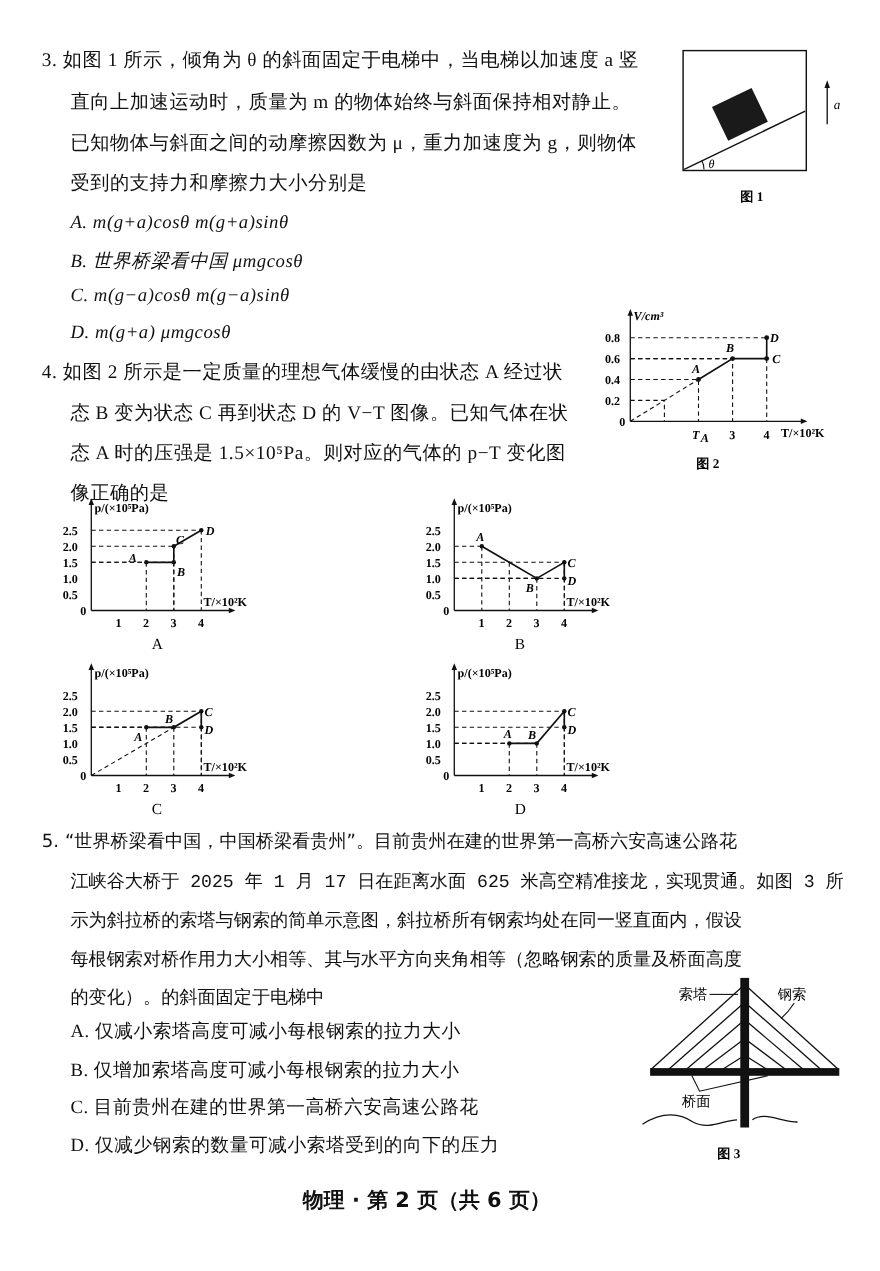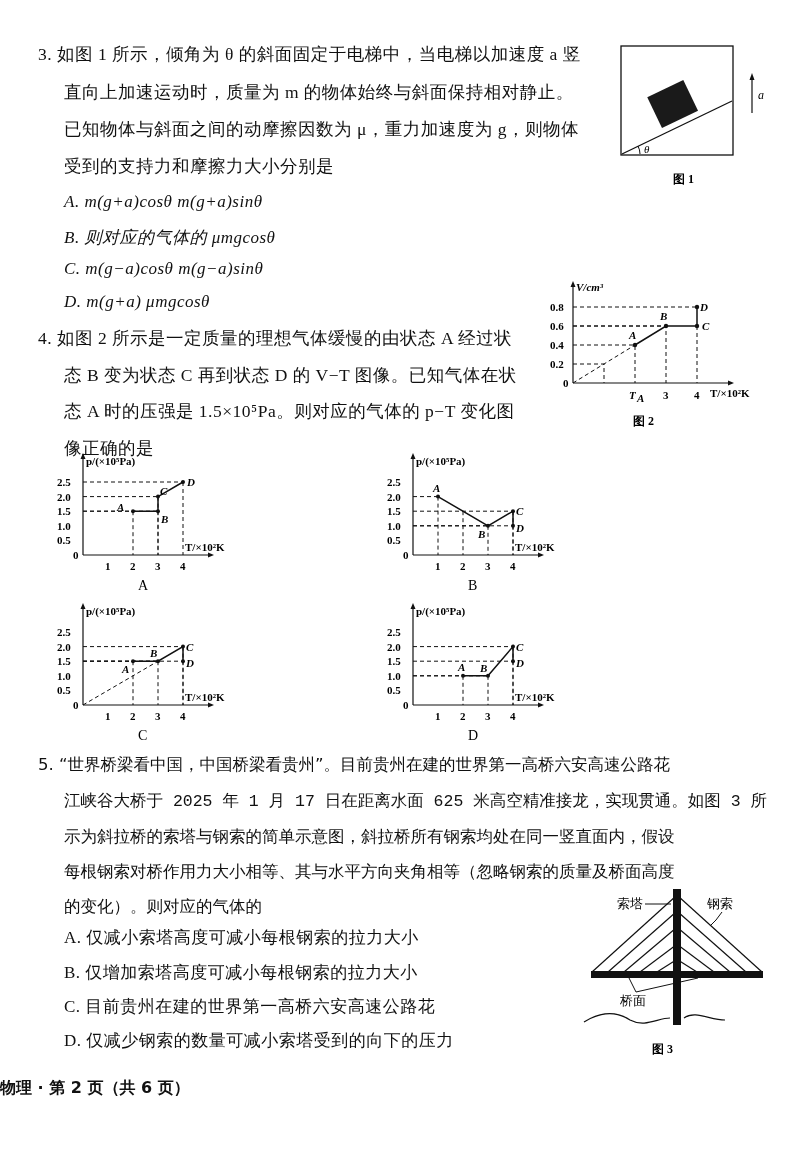--- a/index.html
+++ b/index.html
@@ -4,34 +4,34 @@
 <style>
   html, body { margin: 0; padding: 0; background: #ffffff; }
   body { width: 800px; height: 1155px; position: relative; overflow: hidden;
          font-family: "DejaVu Serif", "Liberation Serif", serif; color: #111; }
   .line { position: absolute; font-size: 17.5px; white-space: nowrap; letter-spacing: 0.5px; font-family: Liberation Serif, serif; }
   .q3 { left: 38px; }
   .ind { left: 64px; }
   .opt { left: 64px; font-size: 17px; }
   .math { font-style: italic; }
   .fig { position: absolute; }
-  .footer { position: absolute; left: 0; width: 776px; top: 1078px; font-size: 16px; font-weight: bold; font-family: "DejaVu Sans", sans-serif; }
+  .footer { position: absolute; left: 0; width: 776px; top: 1078px; text-align: center; font-size: 19px; font-weight: bold; font-family: "DejaVu Sans", sans-serif; }
   svg text { font-family: "Liberation Serif", serif; }
   .ax { font-size: 11px; font-weight: bold; }
   .it { font-style: italic; }
 </style>
 </head>
 <body>
 
 <div class="line q3" style="top:42px">3. 如图 1 所示，倾角为 θ 的斜面固定于电梯中，当电梯以加速度 a 竖</div>
 <div class="line ind" style="top:80px">直向上加速运动时，质量为 m 的物体始终与斜面保持相对静止。</div>
 <div class="line ind" style="top:117px">已知物体与斜面之间的动摩擦因数为 μ，重力加速度为 g，则物体</div>
 <div class="line ind" style="top:154px">受到的支持力和摩擦力大小分别是</div>
 <div class="line opt math" style="top:192px">A.  m(g+a)cosθ   m(g+a)sinθ</div>
-<div class="line opt math" style="top:226px">B.  则对应的气体的   μmgcosθ</div>
+<div class="line opt math" style="top:226px">B.  世界桥梁看中国   μmgcosθ</div>
 <div class="line opt math" style="top:259px">C.  m(g−a)cosθ   m(g−a)sinθ</div>
 <div class="line opt math" style="top:292px">D.  m(g+a)     μmgcosθ</div>
 
 <svg class="fig" style="left:600px;top:30px" width="200" height="170" viewBox="0 0 200 170">
   <rect x="21" y="16" width="112" height="109" fill="none" stroke="#111" stroke-width="1.3"></rect>
   <line x1="22" y1="124" x2="132" y2="71" stroke="#111" stroke-width="1.3"></line>
   <g transform="translate(62,98) rotate(-25.7)">
     <rect x="0" y="-34" width="40" height="34" fill="#1a1a1a"></rect>
   </g>
   <path d="M40,124 A18,18 0 0 0 38,116" fill="none" stroke="#111" stroke-width="1"></path>
@@ -226,21 +226,21 @@
     <text x="88" y="80.8" font-size="12" class="it ax">A</text>
     <text x="110" y="81.8" font-size="12" class="it ax">B</text>
     <text x="146" y="60.6" font-size="12" class="it ax">C</text>
     <text x="146" y="77.2" font-size="12" class="it ax">D</text>
   </svg>
 
 <div class="line q3" style="top:754px;font-family:'DejaVu Sans',sans-serif;font-size:16.5px;letter-spacing:0">5. “世界桥梁看中国，中国桥梁看贵州”。目前贵州在建的世界第一高桥六安高速公路花</div>
 <div class="line ind" style="top:790px;left:64px;font-family:Liberation Mono, monospace;font-size:16.5px;letter-spacing:0">江峡谷大桥于 2025 年 1 月 17 日在距离水面 625 米高空精准接龙，实现贯通。如图 3 所</div>
 <div class="line ind" style="top:826px;left:64px;font-family:Liberation Serif, serif;font-size:16.5px;letter-spacing:0">示为斜拉桥的索塔与钢索的简单示意图，斜拉桥所有钢索均处在同一竖直面内，假设</div>
 <div class="line ind" style="top:861px;left:64px;font-family:'DejaVu Sans',sans-serif;font-size:16.5px;letter-spacing:0">每根钢索对桥作用力大小相等、其与水平方向夹角相等（忽略钢索的质量及桥面高度</div>
-<div class="line ind" style="top:896px;left:64px;font-family:'DejaVu Sans',sans-serif;font-size:16.5px;letter-spacing:0">的变化）。则对应的气体的</div>
+<div class="line ind" style="top:896px;left:64px;font-family:'DejaVu Sans',sans-serif;font-size:16.5px;letter-spacing:0">的变化）。的斜面固定于电梯中</div>
 <div class="line opt" style="top:926px">A. 仅减小索塔高度可减小每根钢索的拉力大小</div>
 <div class="line opt" style="top:961px">B. 仅增加索塔高度可减小每根钢索的拉力大小</div>
 <div class="line opt" style="top:995px">C. 目前贵州在建的世界第一高桥六安高速公路花</div>
 <div class="line opt" style="top:1029px">D. 仅减少钢索的数量可减小索塔受到的向下的压力</div>
 
 <svg class="fig" style="left:570px;top:860px" width="230" height="210" viewBox="0 0 230 210">
   <g id="cables" stroke="#111" stroke-width="1.2">
       <line x1="106" y1="36" x2="22" y2="112"></line>
       <line x1="108" y1="36" x2="192" y2="112"></line>
       <line x1="106" y1="52" x2="38" y2="112"></line>

